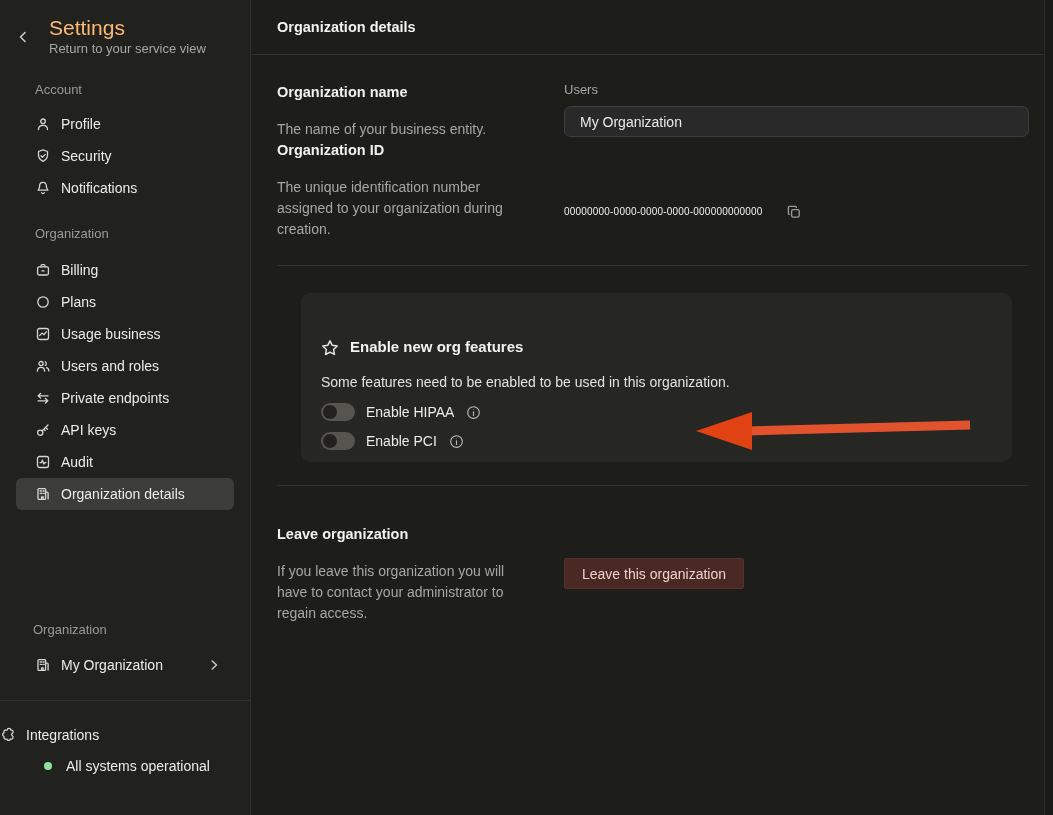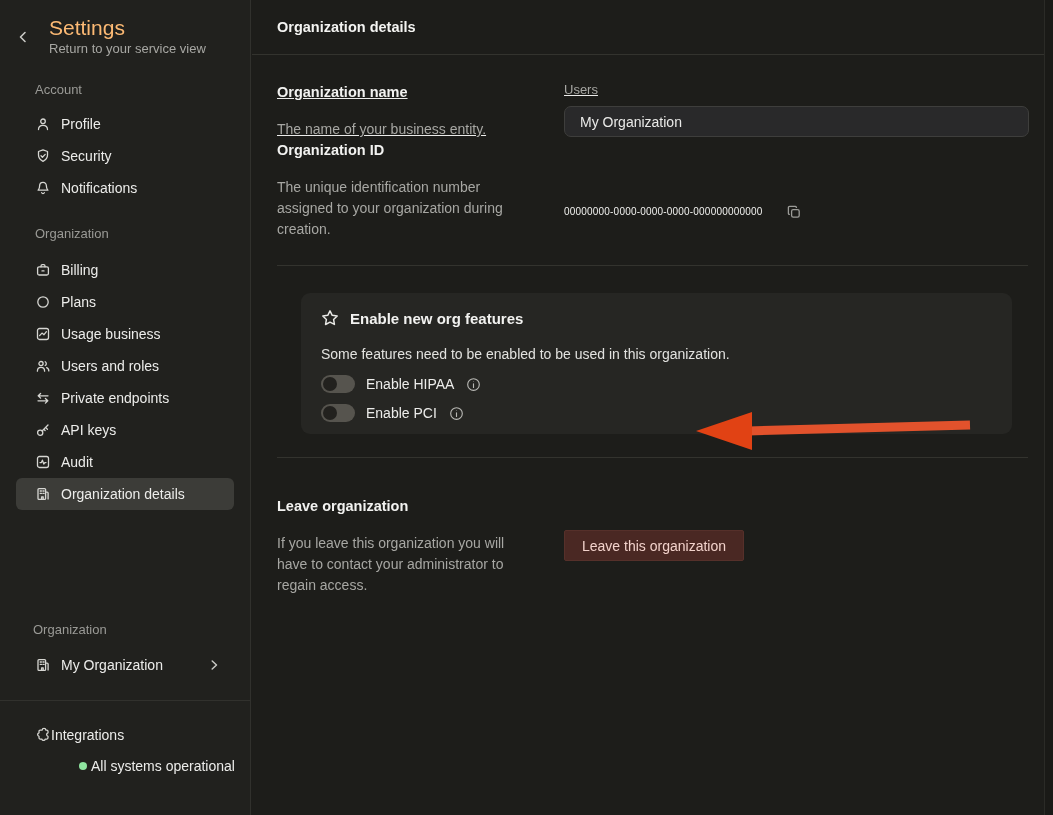--- a/index.html
+++ b/index.html
@@ -44,38 +44,38 @@
   .side-bottom { position:absolute; left:0; right:0; bottom:0; }
   .org-switch-label { font-size:13px; line-height:16px; color:#9a9a96; margin:0 0 12px 33px; }
   .org-switch-row {
     display:flex; align-items:center; gap:10px; height:30px;
     margin:0 16px 20px 16px; padding-left:19px; border-radius:6px; cursor:pointer;
   }
   .org-switch-row .grow { flex:1; }
   .side-divider { height:1px; background:#31312d; }
   .side-footer { height:92px; }
   .foot-row {
-    display:flex; align-items:center; gap:0; height:24px;
-    padding-left:35px; cursor:pointer;
+    display:flex; align-items:center; gap:10px; height:24px;
+    cursor:pointer;
   }
   .foot-row.first { margin-top:22px; }
   .foot-row.second { margin-top:7px;margin-left:40px; }
   .status-dot { width:8px; height:8px; border-radius:50%; background:#8fe5a0; margin:0 4px; }
 
   
   .main { position:absolute; left:252px; top:0; right:0; bottom:0; background:#1d1d1a; }
   .main-header {
     height:55px; display:flex; align-items:center; padding-left:25px;
     border-bottom:1px solid #33332e;
   }
   .main-header h1 { font-size:14.5px; font-weight:700; color:#f4f4f2; }
   .content { padding:0 25px; position:relative; }
 
   .sec-row { display:flex; }
-  .row1 { padding-top:27px;text-decoration:underline; }
+  .row1 { padding-top:27px; }
   .row2 { }
   .row3 { padding-top:38px; }
   .left-col { width:287px; padding-right:35px; flex:0 0 287px; }
   .sec-heading { font-size:14.5px; font-weight:700; line-height:20px; color:#f2f2f0; }
   .sec-desc { margin-top:17px; font-size:14px; line-height:21px; color:#a7a7a3; }
   .right-col { flex:1; }
 
   .field-label { font-size:13px; line-height:16px; color:#a7a7a3; }
   .text-input {
     margin-top:8px; width:465px; height:31px;
@@ -91,21 +91,21 @@
   }
 
   .divider { height:1px; background:#33332e; }
   .div1 { margin-top:25px; }
   .div2 { margin-top:23px; }
 
   .feature-card {
     margin:27px 16px 0 24px; background:#262623; border-radius:9px;
     padding:16px 20px 12px 20px; position:relative;
   }
-  .card-head { display:flex; align-items:flex-start; gap:11px; }
+  .card-head { display:flex; align-items:flex-end; gap:11px;margin-top:28px; }
   .card-head .star { color:#e9e9e6; }
   .card-title { font-size:15px; font-weight:700; line-height:20px; color:#f2f2f0; }
   .card-desc { margin-top:16px; font-size:14px; line-height:19px; color:#e2e2df; }
   .toggle-row { display:flex; align-items:center; gap:11px; margin-top:11px; height:18px; }
   .toggle {
     width:34px; height:18px; border-radius:9px; background:#56544e;
     position:relative; border:none; cursor:pointer; padding:0;
   }
   .toggle .knob {
     position:absolute; left:2px; top:2px; width:14px; height:14px;

